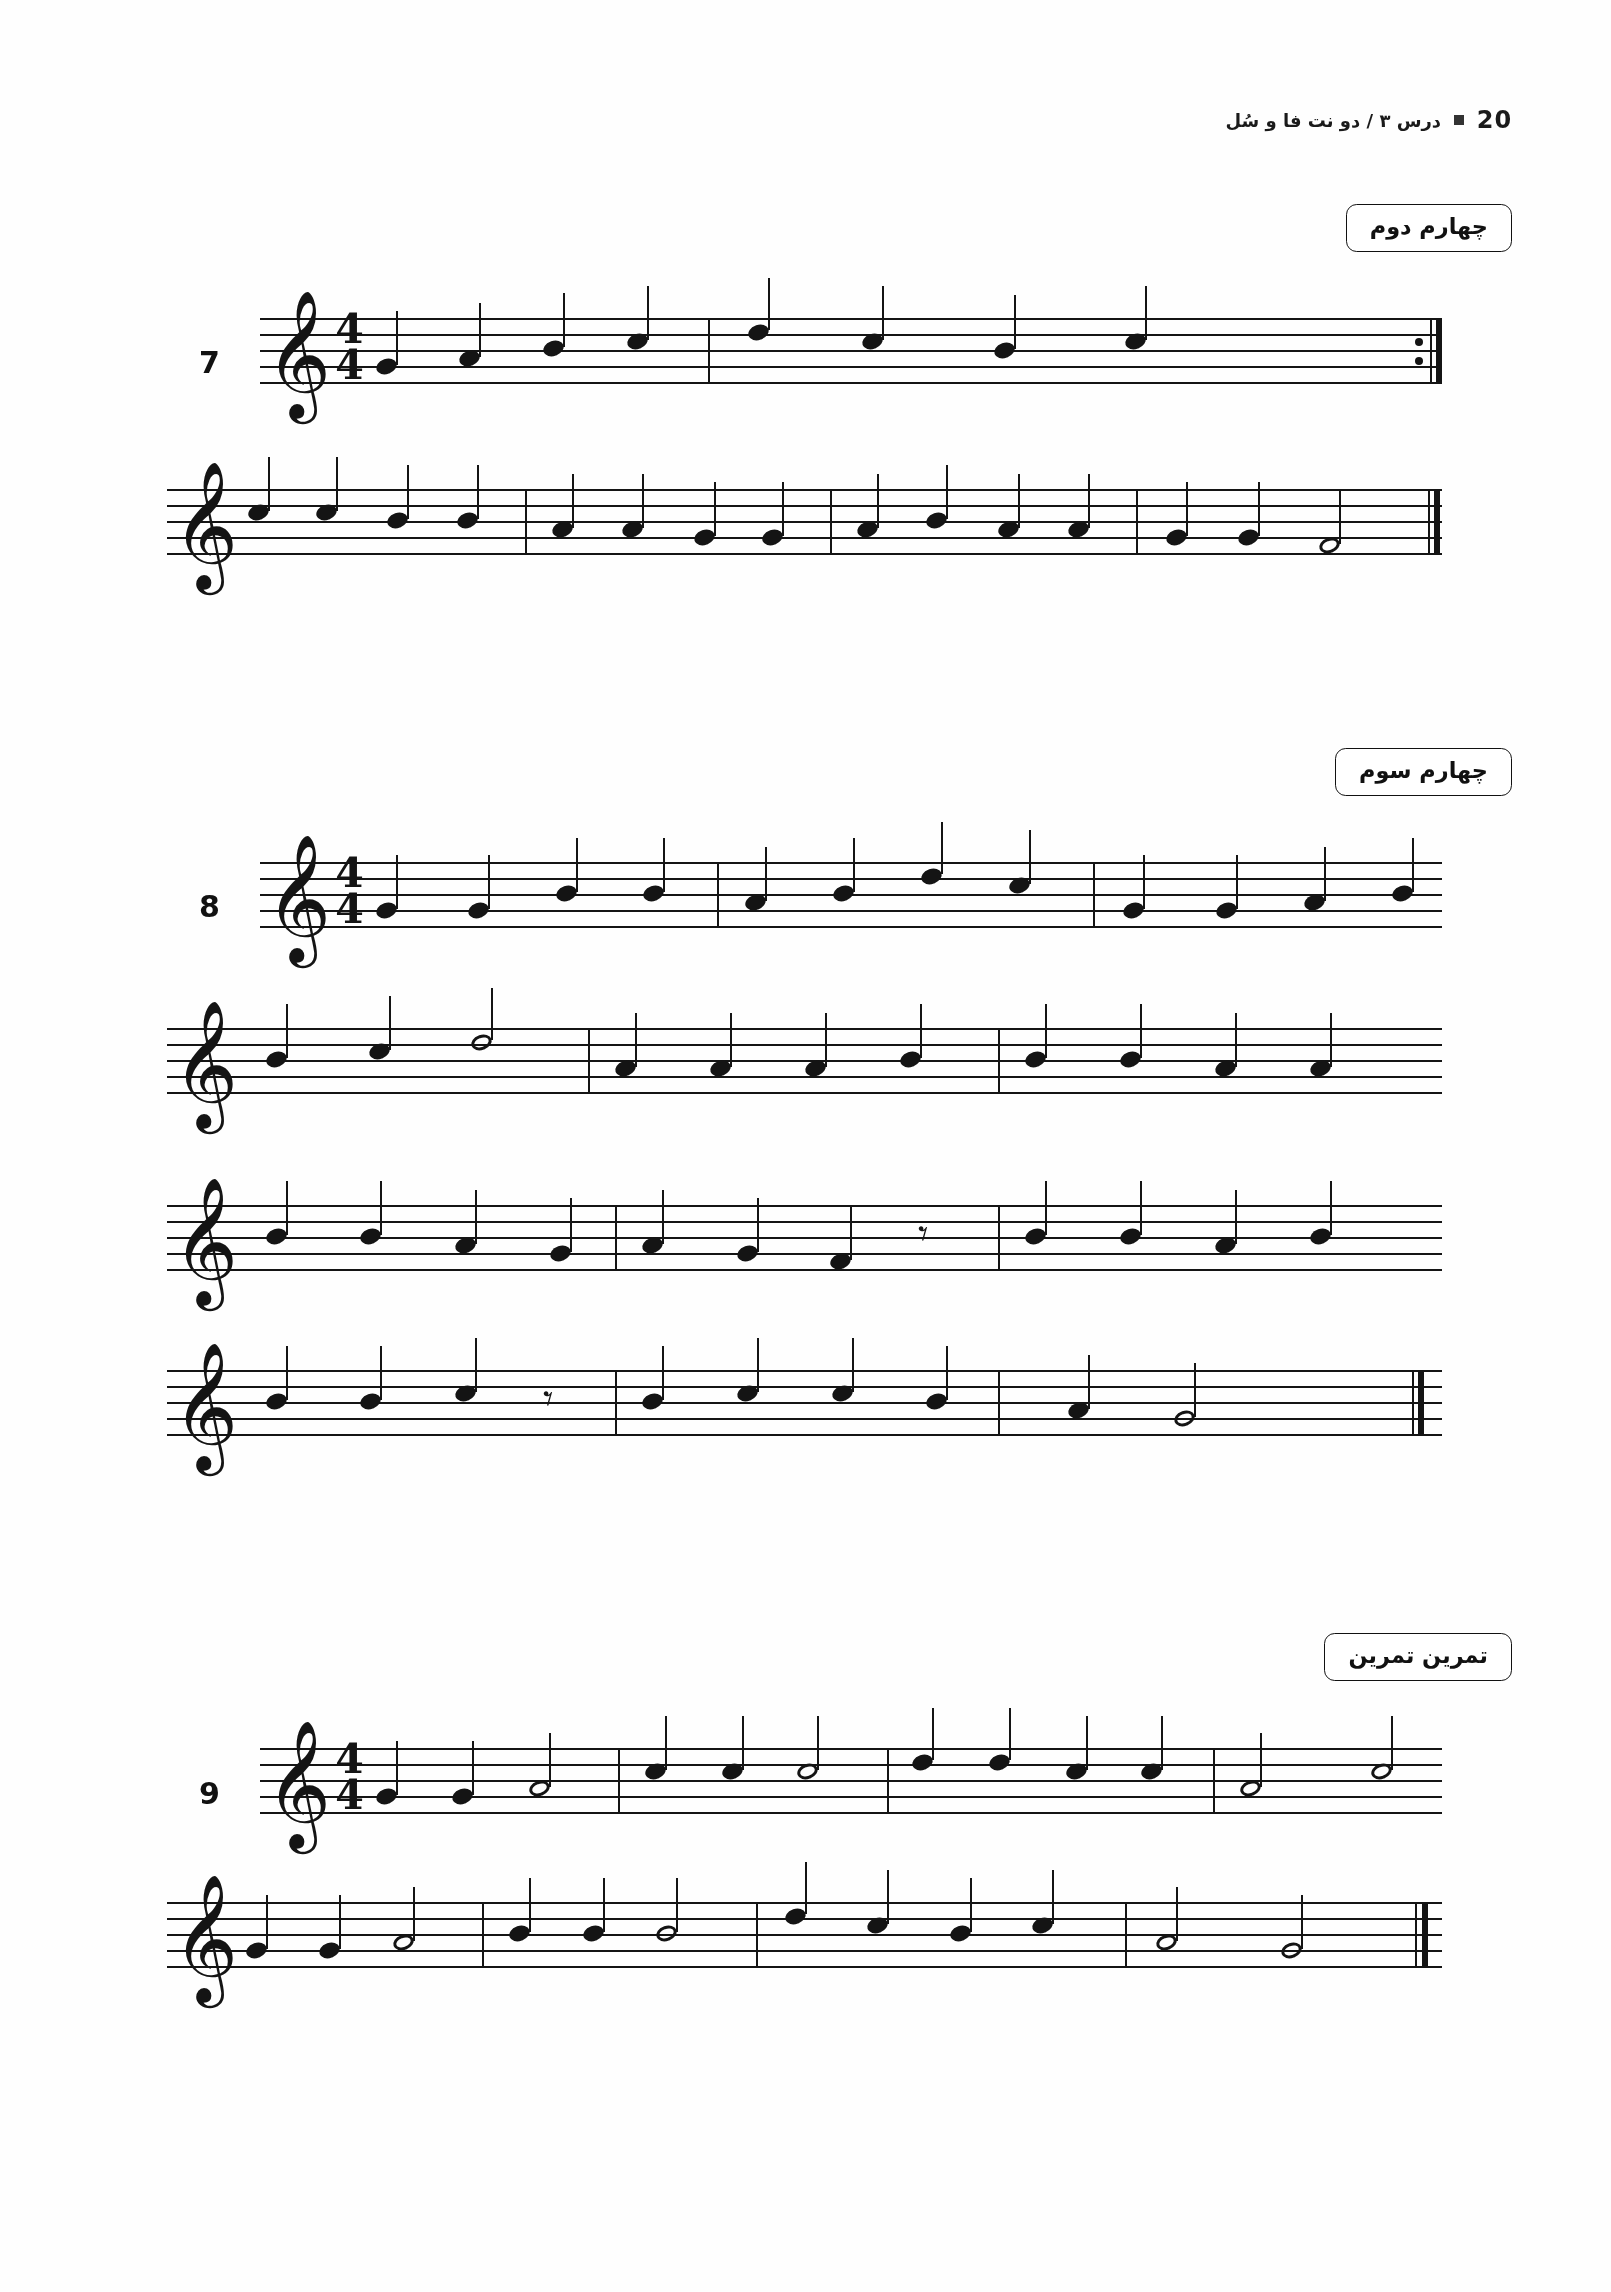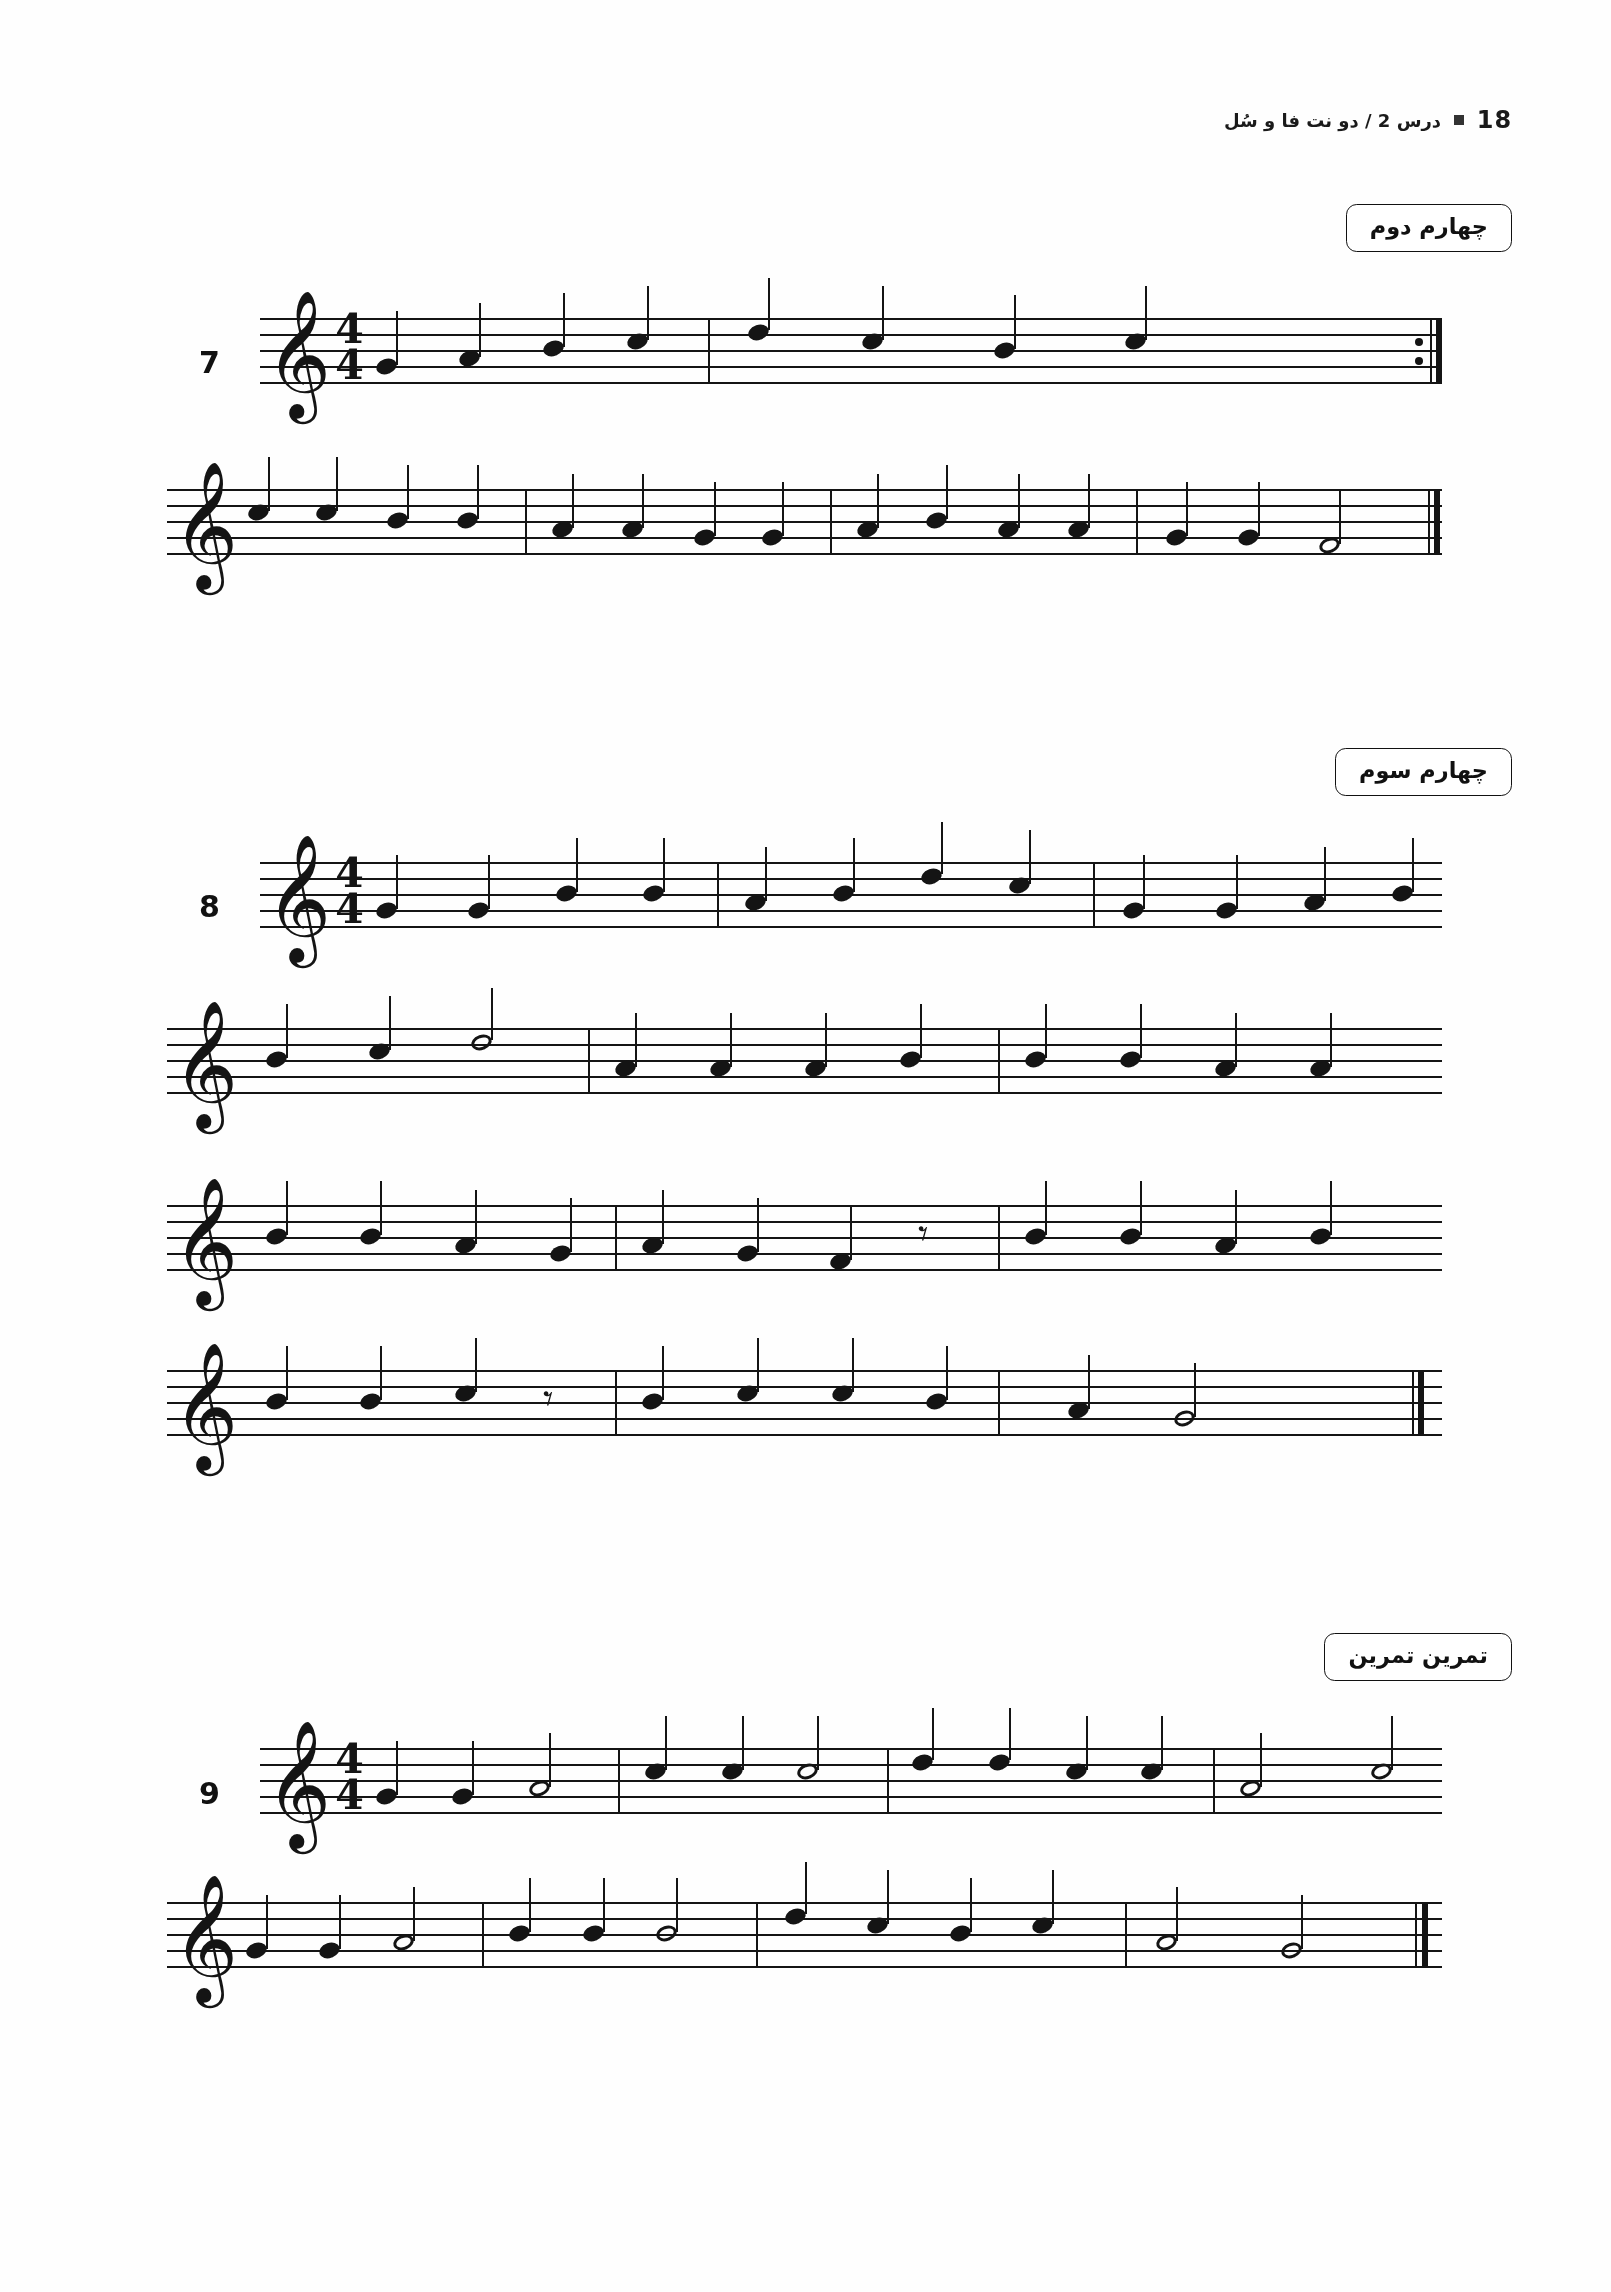--- a/index.html
+++ b/index.html
@@ -160,23 +160,23 @@
     line-height: 1;
     user-select: none;
   }
 </style>
 </head>
 <body>
 
 <div class="page">
 
   <div class="header">
-    <span class="page-number">18</span>
+    <span class="page-number">20</span>
     <span class="sq"></span>
-    <span class="crumb">درس 2 / دو نت فا و سُل</span>
+    <span class="crumb">درس ۳ / دو نت فا و سُل</span>
   </div>
 
   <div class="title-box" style="top:204px; right:99px;">چهارم دوم</div>
 
   <div class="measure-num" style="left:199px; top:345px;">7</div>
 
   <div class="system" id="sys-2-1" style="left:260px; top:318px; width:1182px; height:99px;">
 
     <div class="staffline" style="top:0px;   width:1182px;"></div>
     <div class="staffline" style="top:16px;  width:1182px;"></div>

